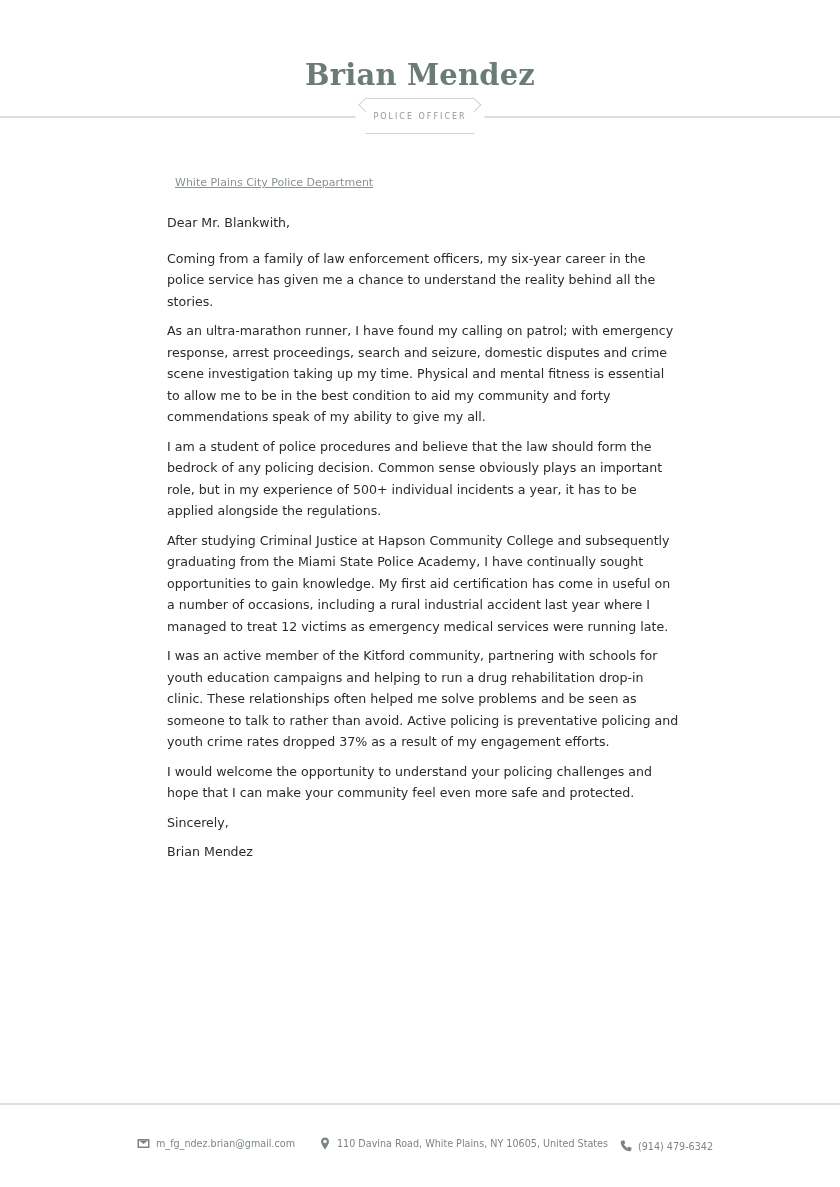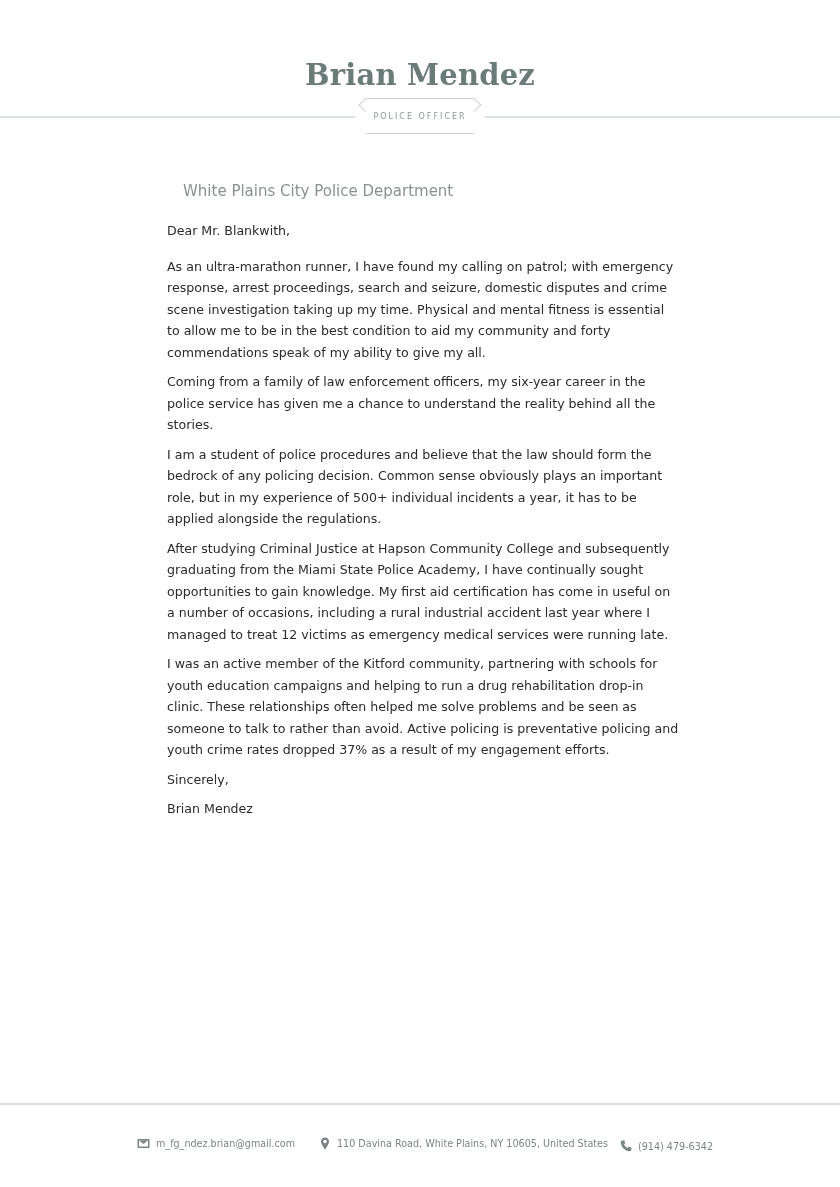--- a/index.html
+++ b/index.html
@@ -9,21 +9,21 @@
   .name { position: absolute; top: 58px; left: 0; width: 840px; text-align: center; font-family: "DejaVu Serif", serif; font-weight: bold; font-size: 29px; color: #6b7b78; letter-spacing: 0.2px; }
   .rule { position: absolute; top: 116px; left: 0; width: 840px; height: 2px; background: #dcdfdf; }
   .title-badge { position: absolute; top: 108px; left: 50%; transform: translateX(-50%); height: 16px; padding: 0 10px; background: #ffffff; display: flex; align-items: center; }
   .title-badge .badge-inner { position: relative; height: 14px; padding: 10px 8px; border-top: 1px solid #cfd4d3; border-bottom: 1px solid #cfd4d3; display: flex; align-items: center; font-family: "DejaVu Sans", sans-serif; font-size: 8px; letter-spacing: 2px; color: #8e9897; }
   .badge-inner::before, .badge-inner::after { content: ""; position: absolute; top: 1px; width: 9px; height: 9px; border: 1px solid #cfd4d3; transform: rotate(45deg); background: #fff; }
   .badge-inner::before { left: -5px; border-right: none; border-top: none; }
   .badge-inner::after { right: -5px; border-left: none; border-bottom: none; }
 
   .letter { position: absolute; top: 166px; left: 167px; width: 512px; font-size: 12.6px; line-height: 21.5px; color: #2b2b2b; }
   .recipient { margin: 0; font-size: 12.6px; line-height: 20px; }
-  .dept { margin: 16px; font-size: 15px; line-height: 18px; color: #8a9290; }
+  .dept { margin: 8px; font-size: 11px; line-height: 18px; color: #8a9290; text-decoration: underline; }
   .greeting { margin: 20px 0 14px 0; }
   .para { margin: 0 0 8px 0; }
   .closing { margin: 0 0 8px 0; }
   .signature { margin: 0; }
 
   .footer-rule { position: absolute; top: 1103px; left: 0; width: 840px; height: 2px; background: #dcdfdf; }
   .footer { position: absolute; top: 1134px; left: 0; width: 788px; height: 18px; font-size: 9.6px; color: #7c8584; }
   .contact { position: absolute; top: 0; display: flex; align-items: center; height: 18px; }
   .contact .icon { display: inline-flex; width: 13px; height: 13px; margin-right: 6px; align-items: center; justify-content: center; }
   .c-email { left: 137px; }
@@ -37,25 +37,26 @@
   <div class="name">Brian Mendez</div>
   <div class="rule"></div>
   <div class="title-badge">
     <div class="badge-inner">POLICE OFFICER</div>
   </div>
 </div>
 
 <div class="letter">
   <p class="dept">White Plains City Police Department</p>
   <p class="greeting">Dear Mr. Blankwith,</p>
+  <p class="para">Coming from a family of law enforcement officers, my six-year career in the police service has given me a chance to understand the reality behind all the stories.</p>
   <p class="para">As an ultra-marathon runner, I have found my calling on patrol; with emergency response, arrest proceedings, search and seizure, domestic disputes and crime scene investigation taking up my time. Physical and mental fitness is essential to allow me to be in the best condition to aid my community and forty commendations speak of my ability to give my all.</p>
-  <p class="para">Coming from a family of law enforcement officers, my six-year career in the police service has given me a chance to understand the reality behind all the stories.</p>
   <p class="para">I am a student of police procedures and believe that the law should form the bedrock of any policing decision. Common sense obviously plays an important role, but in my experience of 500+ individual incidents a year, it has to be applied alongside the regulations.</p>
   <p class="para">After studying Criminal Justice at Hapson Community College and subsequently graduating from the Miami State Police Academy, I have continually sought opportunities to gain knowledge. My first aid certification has come in useful on a number of occasions, including a rural industrial accident last year where I managed to treat 12 victims as emergency medical services were running late.</p>
   <p class="para">I was an active member of the Kitford community, partnering with schools for youth education campaigns and helping to run a drug rehabilitation drop-in clinic. These relationships often helped me solve problems and be seen as someone to talk to rather than avoid. Active policing is preventative policing and youth crime rates dropped 37% as a result of my engagement efforts.</p>
+  <p class="para">I would welcome the opportunity to understand your policing challenges and hope that I can make your community feel even more safe and protected.</p>
   <p class="closing">Sincerely,</p>
   <p class="signature">Brian Mendez</p>
 </div>
 
 <div class="footer-rule"></div>
 
 <div class="footer">
   <div class="contact c-email">
     <span class="icon">
       <svg width="13" height="11" viewBox="0 0 13 11">

